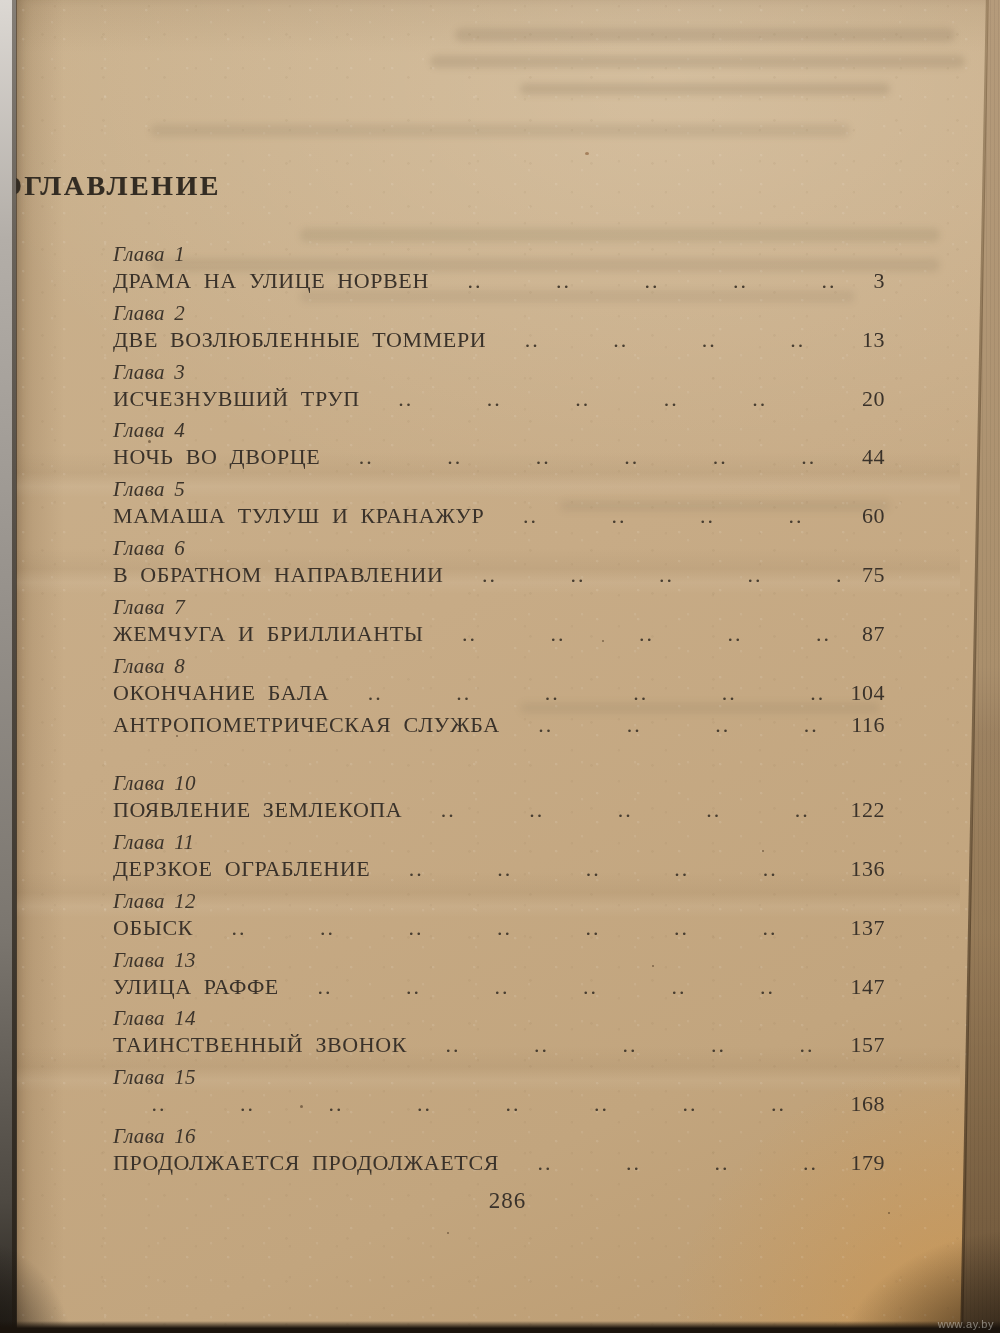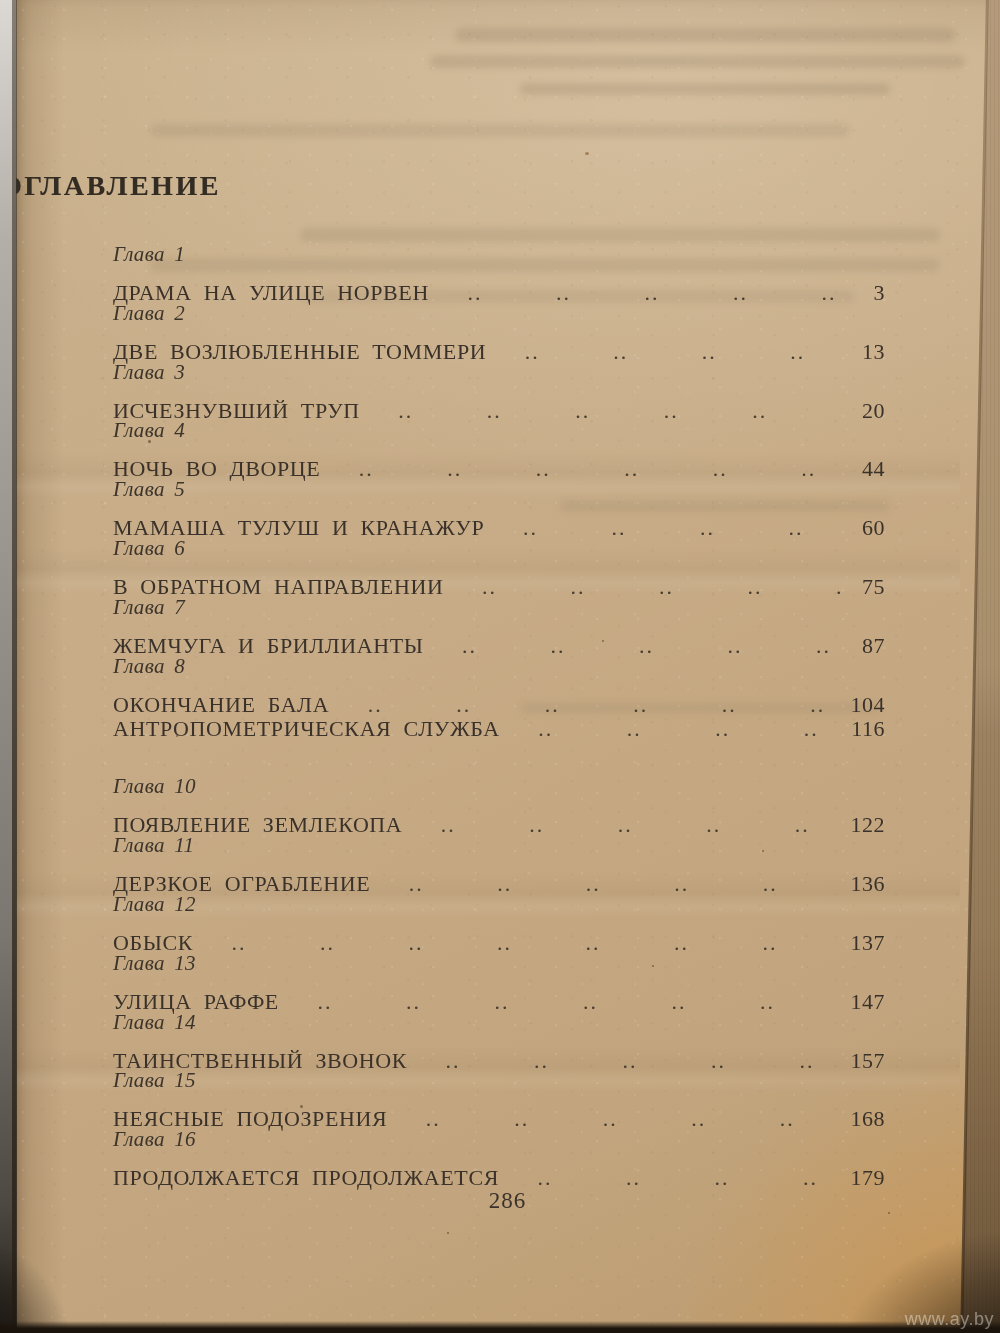--- a/index.html
+++ b/index.html
@@ -96,34 +96,34 @@
     position:absolute;left:0;top:170px;width:1000px;
     text-align:left;font-size:28px;font-weight:700;letter-spacing:2.5px;
     color:#332c23;text-shadow:.4px .4px 0 rgba(51,44,35,.4);
   }
   .toc{position:absolute;left:113px;top:243px;width:772px;}
   .entry{height:46px;margin-bottom:12.8px;}
   .glabel{
     font-style:italic;font-size:21px;line-height:22px;color:#3c342b;
     letter-spacing:.3px;word-spacing:4px;
   }
-  .erow{display:flex;align-items:flex-start;margin-top:16px;font-size:22px;line-height:24px;color:#3a322a;}
+  .erow{display:flex;align-items:flex-start;margin-top:4px;font-size:22px;line-height:24px;color:#3a322a;}
   .etitle{white-space:nowrap;letter-spacing:.6px;word-spacing:6px;}
   .leader{
     flex:1;overflow:hidden;white-space:pre;margin:0 10px 0 14px;
     color:#483e31;letter-spacing:2px;word-spacing:17px;
   }
   .num{min-width:34px;text-align:right;white-space:nowrap;letter-spacing:.5px;}
   .folio{
     position:absolute;left:15px;top:1188px;width:985px;text-align:center;
     font-size:23px;color:#3a322a;letter-spacing:1px;
   }
   .watermark{
     position:absolute;right:6px;bottom:3px;
-    font-family:"Liberation Sans",sans-serif;font-size:18px;
+    font-family:"Liberation Sans",sans-serif;font-size:11px;
     color:rgba(252,252,248,.42);letter-spacing:.5px;
   }
 </style>
 </head>
 <body>
 
 <div class="photo">
 
   <div class="page">
     <div class="grain"></div>
@@ -278,21 +278,20 @@
       <div class="erow">
         <span class="etitle">ТАИНСТВЕННЫЙ ЗВОНОК</span>
         <span class="leader"> ..   ..   ..   ..   ..   ..   ..   ..   ..   ..   ..   ..   ..   ..   ..   ..   ..   ..   ..   ..   ..   ..   ..   .. </span>
         <span class="num">157</span>
       </div>
     </div>
 
     <div class="entry">
       <div class="glabel">Глава 15</div>
       <div class="erow">
-        <span class="etitle">НЕЯСНЫЕ ПОДОЗРЕНИЯ</span>
         <span class="leader"> ..   ..   ..   ..   ..   ..   ..   ..   ..   ..   ..   ..   ..   ..   ..   ..   ..   ..   ..   ..   ..   ..   ..   .. </span>
         <span class="num">168</span>
       </div>
     </div>
 
     <div class="entry">
       <div class="glabel">Глава 16</div>
       <div class="erow">
         <span class="etitle">ПРОДОЛЖАЕТСЯ ПРОДОЛЖАЕТСЯ</span>
         <span class="leader"> ..   ..   ..   ..   ..   ..   ..   ..   ..   ..   ..   ..   ..   ..   ..   ..   ..   ..   ..   ..   ..   ..   ..   .. </span>

